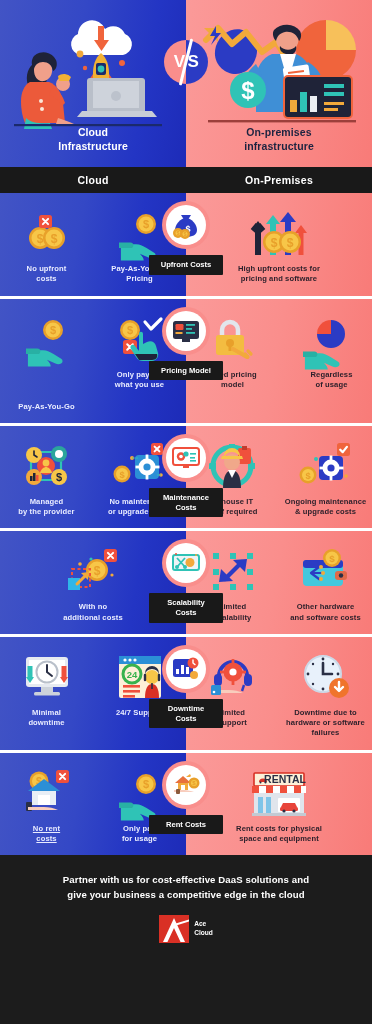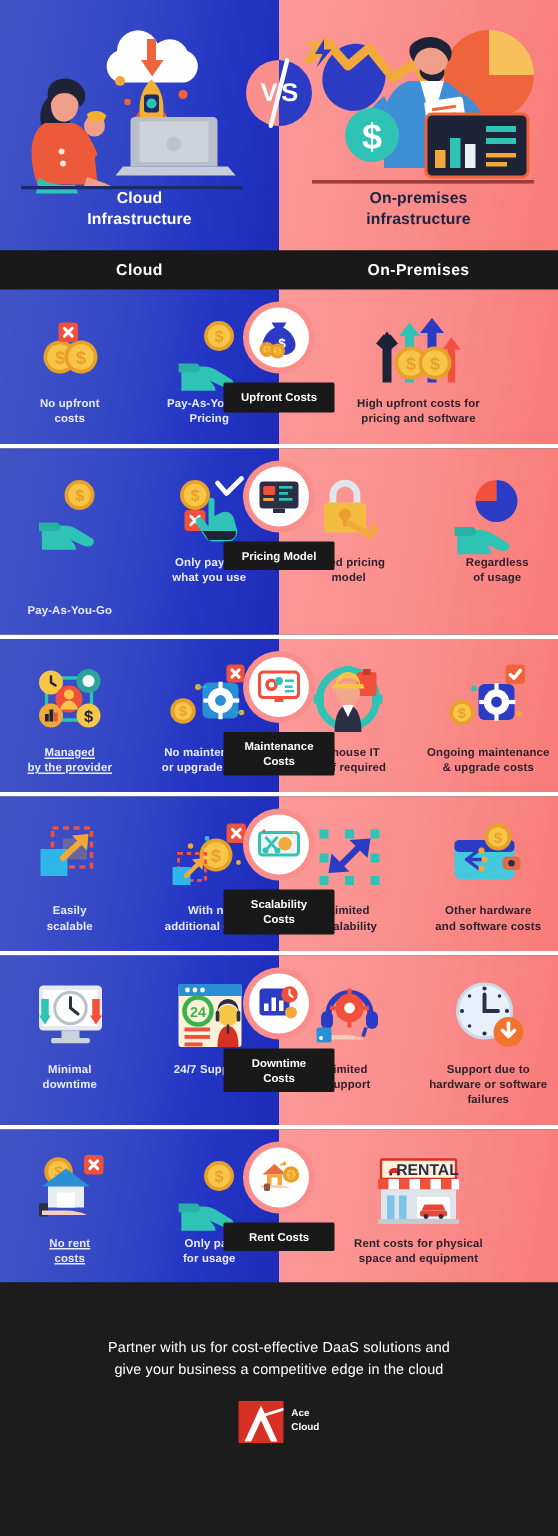--- a/index.html
+++ b/index.html
@@ -108,22 +108,22 @@
     font-size:7.6px; font-weight:700; line-height:1.3; white-space:pre-line;
     min-width:74px;
   }
 
   
   .footer {
     position:relative; width:372px; background:#1c1c1c;
     padding:18px 22px 16px; text-align:center;
   }
   .footer-text {
-    color:#ffffff; font-size:9.6px; font-weight:400; line-height:1.55;
-    letter-spacing:.1px; white-space:pre-line;margin-top:19px;
+    color:#ffffff; font-size:9.6px; font-weight:700; line-height:1.55;
+    letter-spacing:.1px; white-space:pre-line;
   }
   .logo-row {
     margin-top:12px; display:flex; align-items:center; justify-content:center; gap:4px;
   }
   .logo-mark {
     width:30px; height:28px; background:#d93025; position:relative; overflow:hidden;
   }
   .logo-mark .a {
     position:absolute; left:50%; bottom:1px; transform:translateX(-50%);
     width:0; height:0; border-left:11px solid transparent;
@@ -441,21 +441,21 @@
                 <rect x="11" y="34" width="2.5" height="5" fill="#1f2338"></rect>
                 <rect x="14" y="31" width="2.5" height="8" fill="#1f2338"></rect>
                 <rect x="17" y="33" width="2.5" height="6" fill="#f0503c"></rect>
                 <circle cx="40" cy="35" r="8" fill="#f7c648"></circle>
                 <text x="40" y="39" font-size="11" text-anchor="middle" fill="#1f2338" font-family="Liberation Sans,sans-serif" font-weight="700">$</text>
                 <circle cx="27" cy="24" r="9" fill="#f0503c"></circle>
                 <circle cx="27" cy="21" r="3.4" fill="#f7c648"></circle>
                 <path d="M21 31 c1 -4 4 -6 6 -6 c2 0 5 2 6 6z" fill="#f7c648"></path>
               </svg>
             </div>
-            <div class="cell-label" style="white-space: pre-line; text-decoration: underline;">Managed
+            <div class="cell-label" style="white-space: pre-line;">Managed
 by the provider</div>
           </div>
           <div class="cell">
             <div class="icon-slot">
               <svg width="54" height="48" viewBox="0 0 54 48">
                 <rect x="22" y="13" width="24" height="24" rx="4" fill="#2b8fd6"></rect>
                 <circle cx="34" cy="25" r="8.5" fill="#fff"></circle>
                 <circle cx="34" cy="25" r="3.6" fill="#2b8fd6"></circle>
                 <g fill="#fff">
                   <rect x="32.6" y="12.5" width="2.8" height="5"></rect>
@@ -541,33 +541,20 @@
             </svg>
           </div>
         </div>
         <div class="center-pill" style="white-space: pre-line;">Maintenance
 Costs</div>
       </div>
       <div class="row">
         <div class="side side-left">
           <div class="cell">
             <div class="icon-slot">
-              <svg width="48" height="46" viewBox="0 0 48 46">
-                <rect x="12" y="4" width="26" height="26" fill="none" stroke="#f0503c" stroke-width="2.4" stroke-dasharray="4 3"></rect>
-                <rect x="4" y="18" width="18" height="18" fill="#2fb6e8"></rect>
-                <path d="M19 24 L33 11" stroke="#f2a93b" stroke-width="4" stroke-linecap="round"></path>
-                <path d="M36 8 l-11 1 l10 10z" fill="#f2a93b"></path>
-                <rect x="19" y="11" width="16" height="14" fill="#f2a93b" opacity=".28"></rect>
-              </svg>
-            </div>
-            <div class="cell-label" style="white-space: pre-line;">Easily
-scalable</div>
-          </div>
-          <div class="cell">
-            <div class="icon-slot">
               <svg width="54" height="48" viewBox="0 0 54 48">
                 <rect x="38" y="2" width="13" height="13" rx="2.5" fill="#f0503c"></rect>
                 <path d="M41.9 5.9 L47.1 11.1 M47.1 5.9 L41.9 11.1" stroke="#fff" stroke-width="2" stroke-linecap="round"></path>
                 <circle cx="31" cy="23" r="11" fill="#e8a02a"></circle>
                 <circle cx="31" cy="23" r="8.5" fill="#f7c648"></circle>
                 <text x="31" y="27.62" font-size="12.100000000000001" text-anchor="middle" fill="#e8a02a" font-family="Liberation Sans,sans-serif" font-weight="700">$</text>
                 <rect x="6" y="22" width="18" height="18" fill="none" stroke="#f0503c" stroke-width="2" stroke-dasharray="3 2.5"></rect>
                 <rect x="2" y="31" width="12" height="12" fill="#2fb6e8"></rect>
                 <path d="M11 37 L21 27" stroke="#f2a93b" stroke-width="3" stroke-linecap="round"></path>
                 <path d="M23 25 l-8 1 l7 7z" fill="#f2a93b"></path>
@@ -719,21 +706,21 @@
                   <circle cx="12" cy="11" r="1.2"></circle>
                   <circle cx="32" cy="11" r="1.2"></circle>
                   <circle cx="12" cy="31" r="1.2"></circle>
                   <circle cx="32" cy="31" r="1.2"></circle>
                 </g>
                 <path d="M22 10 v11 h9" stroke="#2a2f45" stroke-width="2.6" fill="none" stroke-linecap="round"></path>
                 <circle cx="38" cy="35" r="10" fill="#f0742c"></circle>
                 <path d="M38 29 v8 M34 34 l4 4 l4 -4" stroke="#fff" stroke-width="2.4" fill="none" stroke-linecap="round" stroke-linejoin="round"></path>
               </svg>
             </div>
-            <div class="cell-label" style="white-space: pre-line;">Support due to
+            <div class="cell-label" style="white-space: pre-line;">Downtime due to
 hardware or software
 failures</div>
           </div>
         </div>
         <div class="center-badge">
           <div class="inner">
             <svg width="28" height="24" viewBox="0 0 28 24">
               <rect x="1" y="2" width="20" height="18" rx="2.5" fill="#2b3bc4"></rect>
               <g fill="#fff">
                 <rect x="4" y="12" width="3" height="5"></rect>

